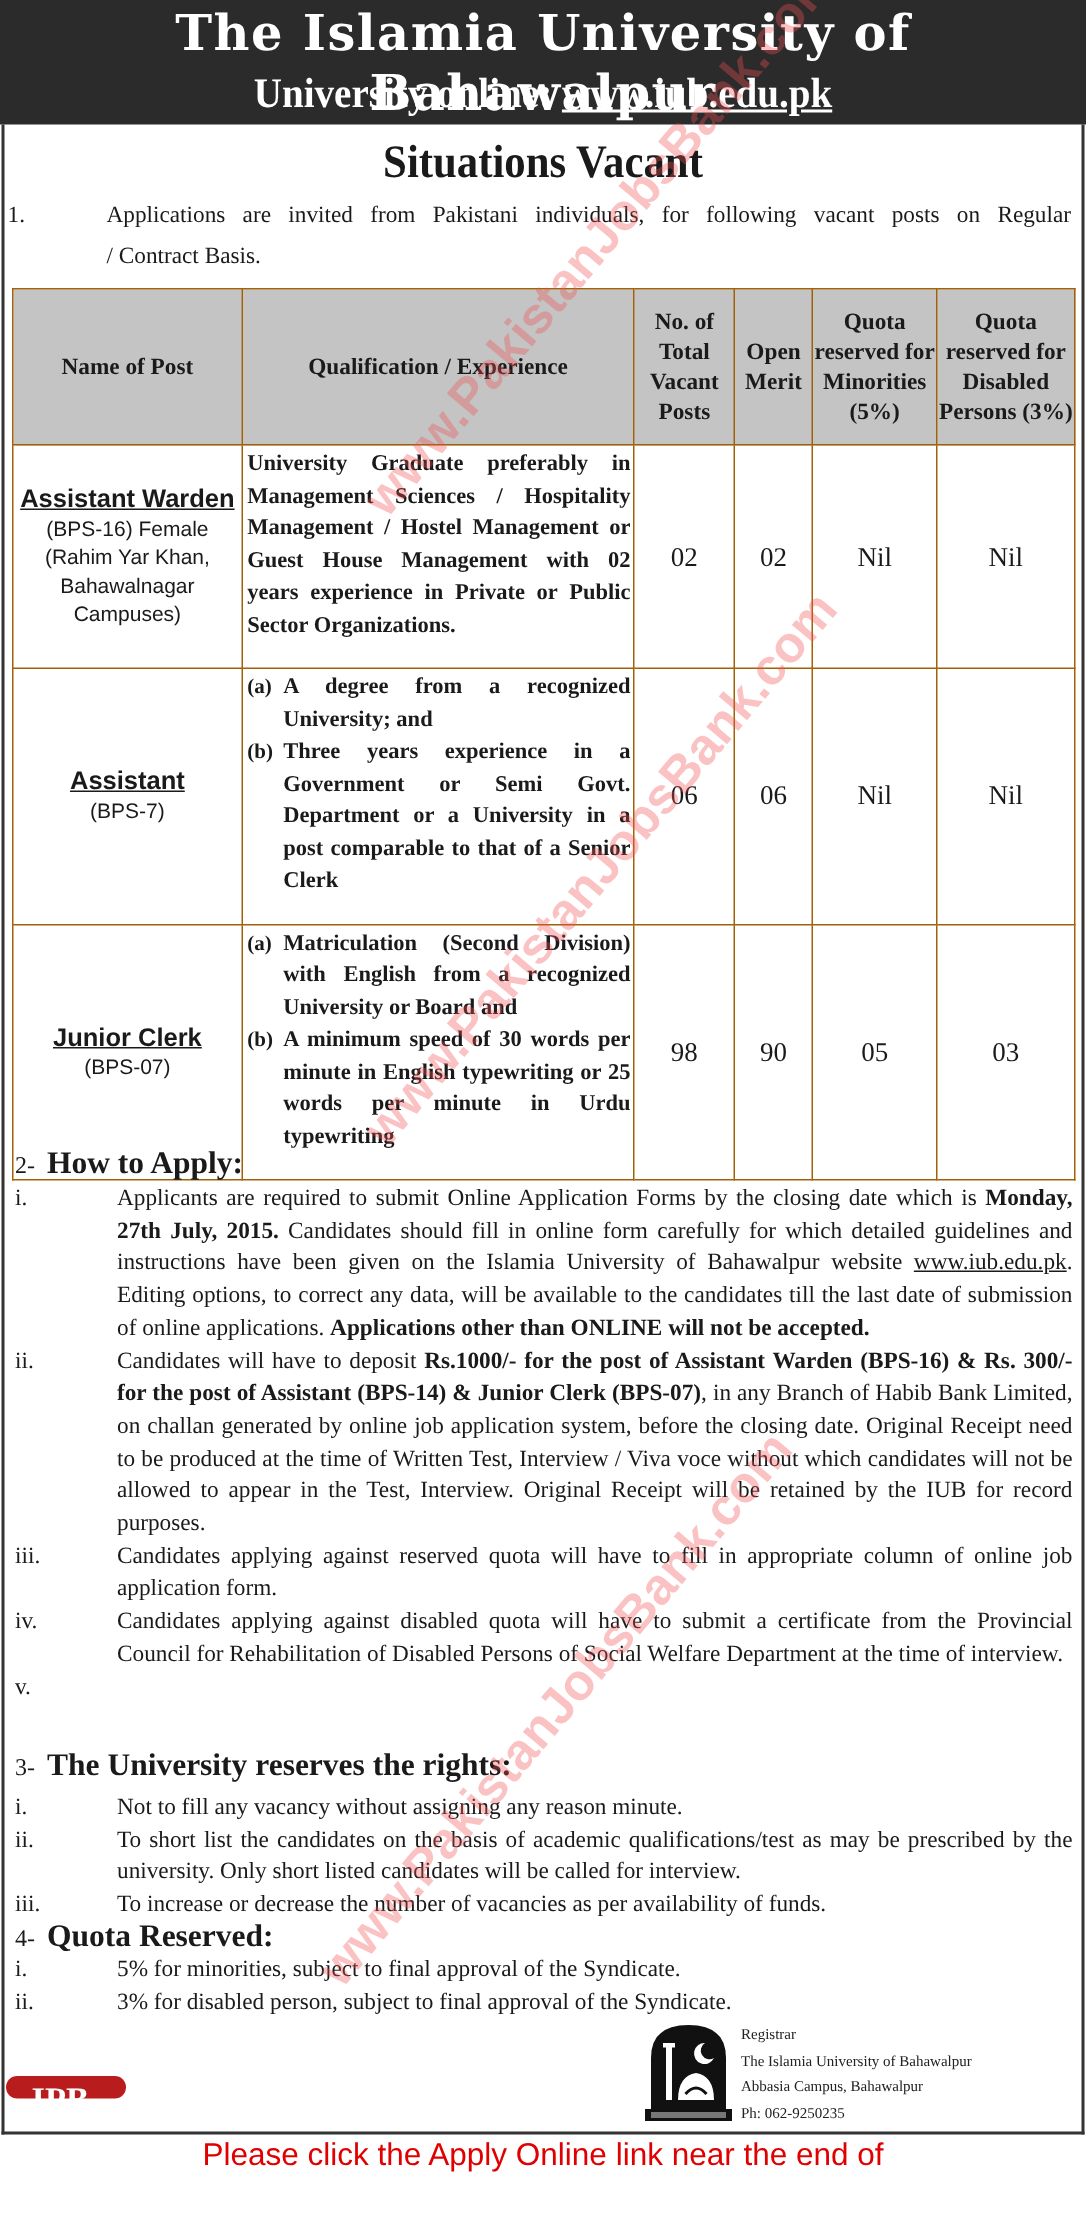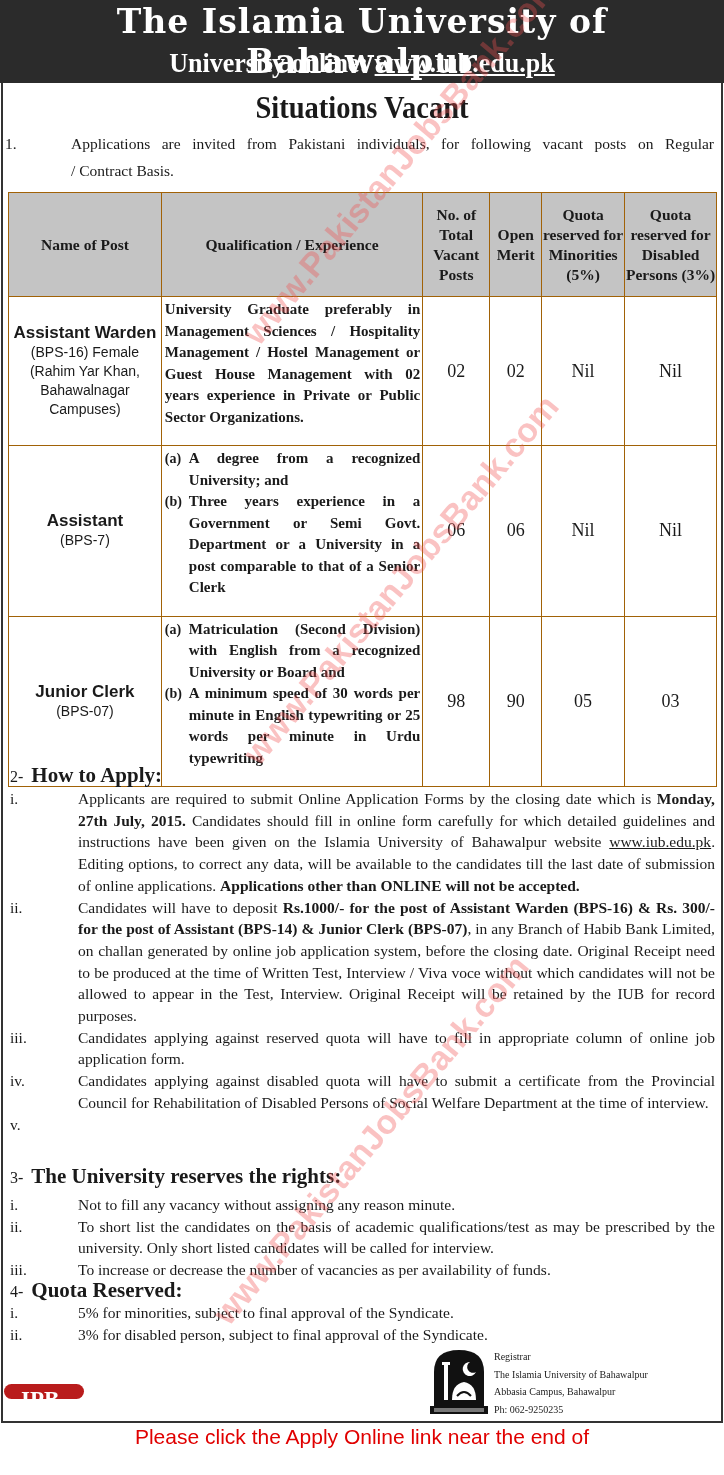--- a/index.html
+++ b/index.html
@@ -37,21 +37,21 @@
 
   table.posts {
     position: absolute; left: 8px; top: 192px; width: 709px; border-collapse: collapse;
     font-size: 15px;
   }
   table.posts th, table.posts td { border: 1px solid #a16207; vertical-align: middle; }
   table.posts th {
     background: #c4c4c4; font-weight: bold; text-align: center; line-height: 20px; font-size: 15.5px;
   }
   table.posts td.name { text-align: center; width: 153px; font-family: "Liberation Sans", sans-serif; }
-  .post-title { font-weight: bold; font-size: 17px; display: block; }
+  .post-title { font-weight: bold; font-size: 17px; display: block; text-decoration: underline; }
   .post-sub { font-size: 14px; display: block; line-height: 19px; }
   table.posts td.qual {
     width: 262px; font-weight: bold; font-size: 15px; line-height: 21.5px;
     padding: 2px 2px 17px 3px; text-align: justify;
   }
   .qual-item { display: flex; }
   .qual-item .lbl { width: 24px; flex: none; font-size: 14px; }
   .qual-item .body { flex: 1; text-align: justify; }
   table.posts td.numc { text-align: center; font-size: 18px; }
 

